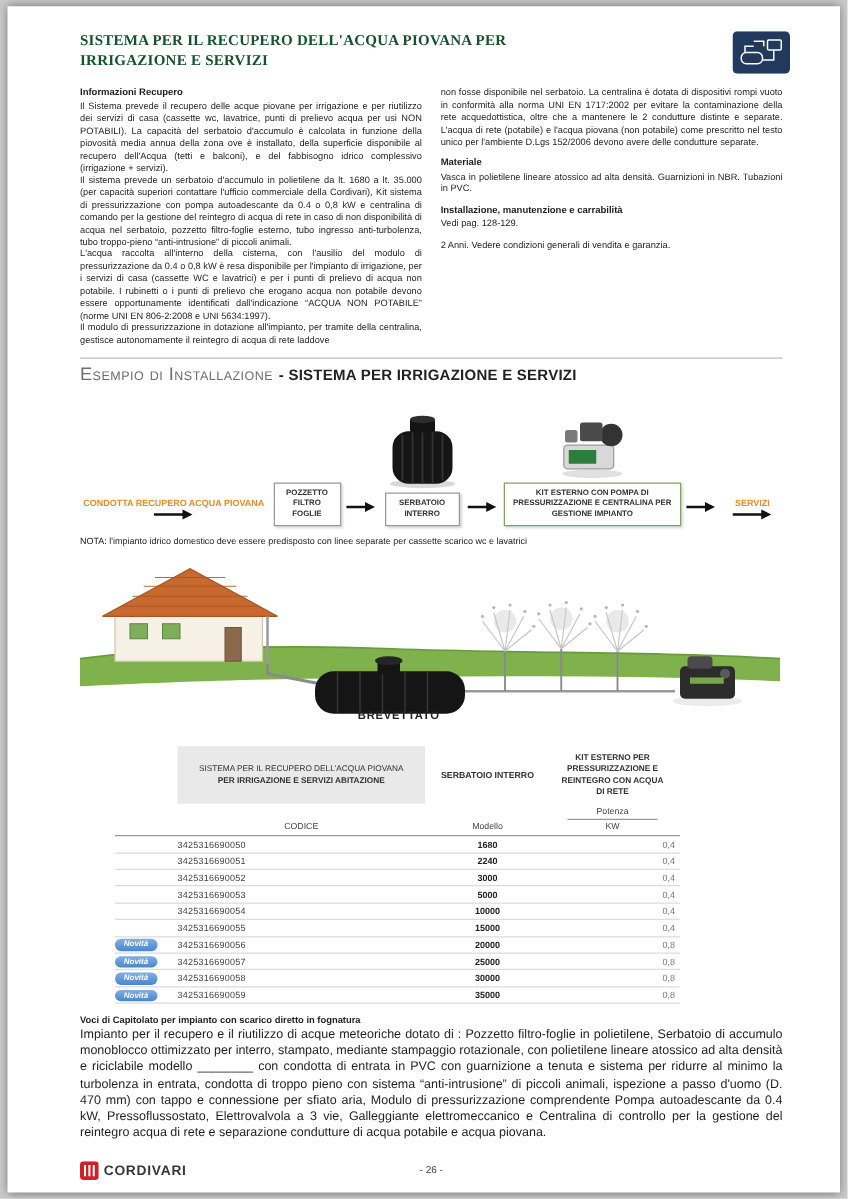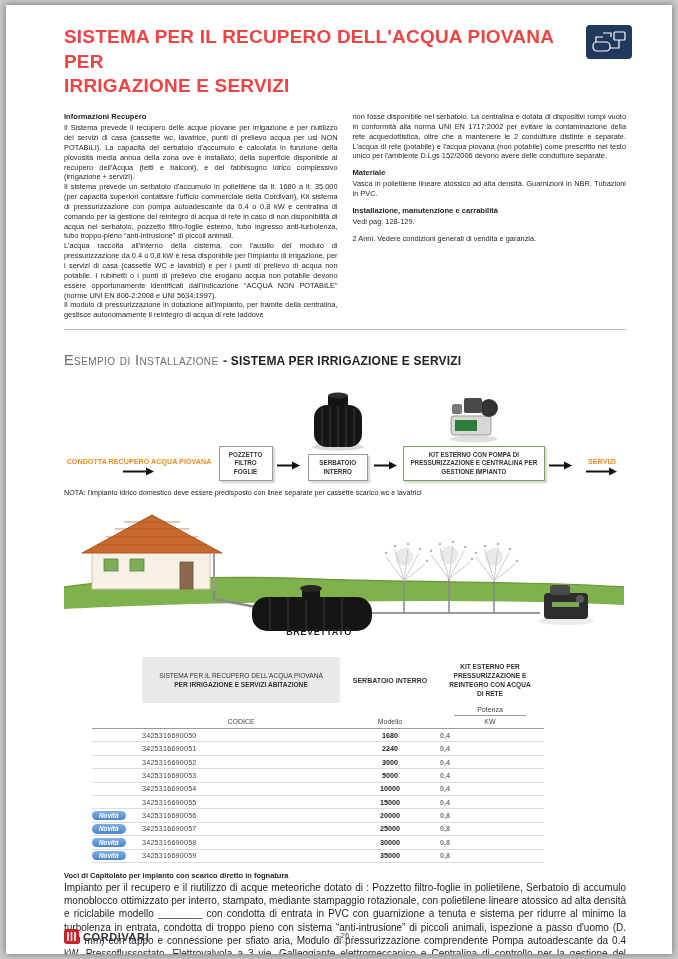--- a/index.html
+++ b/index.html
@@ -2,32 +2,32 @@
 <html><head>
 <meta charset="utf-8">
 <style>
   * { margin:0; padding:0; box-sizing:border-box; }
   html,body { width:678px; height:959px; }
   body { background:#c9c9c9; font-family:"Liberation Sans", sans-serif; overflow:hidden; }
   .page { position:relative; width:666px; height:949px; margin:5px auto; background:#fff;
           box-shadow:0 0 7px rgba(0,0,0,.45); padding:20px 46px 0 58px; overflow:hidden; }
 
   
-  .title { color:#ef4444; font-size:19px; font-weight:bold; line-height:1.3; letter-spacing:.2px; width:500px; }
+  .title { color:#14532d; font-size:12px; font-weight:bold; line-height:1.3; letter-spacing:.2px; width:500px;font-family:Liberation Serif, serif; }
   .prod-icon { position:absolute; top:20px; right:40px; }
 
   
   .cols { display:flex; gap:15px; margin-top:13px; }
   .col { flex:1; font-size:7.4px; color:#1f1f1f; text-align:justify; line-height:1.33; }
   .col h3 { font-size:7.6px; margin:0 0 1px 0; }
   .col .sec { margin-top:7px; }
   .col p { margin:0; }
 
   
-  .example { margin-top:9px; border-top:1px solid #bdbdbd; padding-top:21px; }
+  .example { margin-top:9px; border-top:1px solid #bdbdbd; padding-top:4px; }
   .ex-head { white-space:nowrap; }
   .ex-light { font-variant:small-caps; font-size:14.5px; color:#6d6d6d; letter-spacing:.4px; }
   .ex-bold  { font-size:12px; font-weight:bold; color:#222; letter-spacing:.2px; }
 
   
   .flow { display:flex; align-items:flex-end; justify-content:space-between; margin-top:8px; height:104px; }
   .flow-item { display:flex; flex-direction:column; align-items:center; justify-content:flex-end; }
   .flow-box { border:1px solid #9a9a9a; background:#fff; box-shadow:1.5px 1.5px 2px rgba(0,0,0,.18);
               font-size:6.3px; font-weight:bold; color:#333; text-align:center; padding:4px 4px; line-height:1.35; }
   .box-pozzetto { width:54px; }
@@ -55,21 +55,21 @@
   .g-mid { grid-column:3; font-weight:bold; font-size:7px; text-align:center; }
   .g-right { grid-column:4; font-weight:bold; font-size:6.6px; text-align:center; line-height:1.4; padding:0 6px; }
   .subrow { border-bottom:1px solid #9a9a9a; }
   .sub-codice, .sub-modello { text-align:center; font-size:7px; color:#444; align-self:end; padding-bottom:3px; }
   .sub-kw { display:flex; flex-direction:column; align-items:center; font-size:7px; color:#444; }
   .potenza { padding:3px 0 2px; width:72px; text-align:center; border-bottom:1px solid #9a9a9a; }
   .kwlab { padding:2px 0 3px; }
   .drow { border-bottom:1px solid #dcdcdc; height:13.4px; }
   .c-codice { color:#444; letter-spacing:.2px; }
   .c-modello { text-align:center; font-weight:bold; color:#222; }
-  .c-kw { text-align:left; color:#767676;font-weight:bold; }
+  .c-kw { text-align:right; color:#767676; }
   .novita { display:inline-block; background:#5593d8; background:linear-gradient(#7fb0e4,#4a86cc); color:#fff;
             font-style:italic; font-weight:bold; font-size:6.4px; border-radius:6px; padding:1px 7px 1.5px; }
 
   
   .capit { margin-top:8px; }
   .capit h3 { font-size:7.5px; color:#1f1f1f; }
   .capit p { font-size:10px; color:#1f1f1f; text-align:justify; line-height:1.32; margin-top:1px; }
 
   
   .footer { position:absolute; left:58px; right:46px; bottom:9px; height:16px; }

